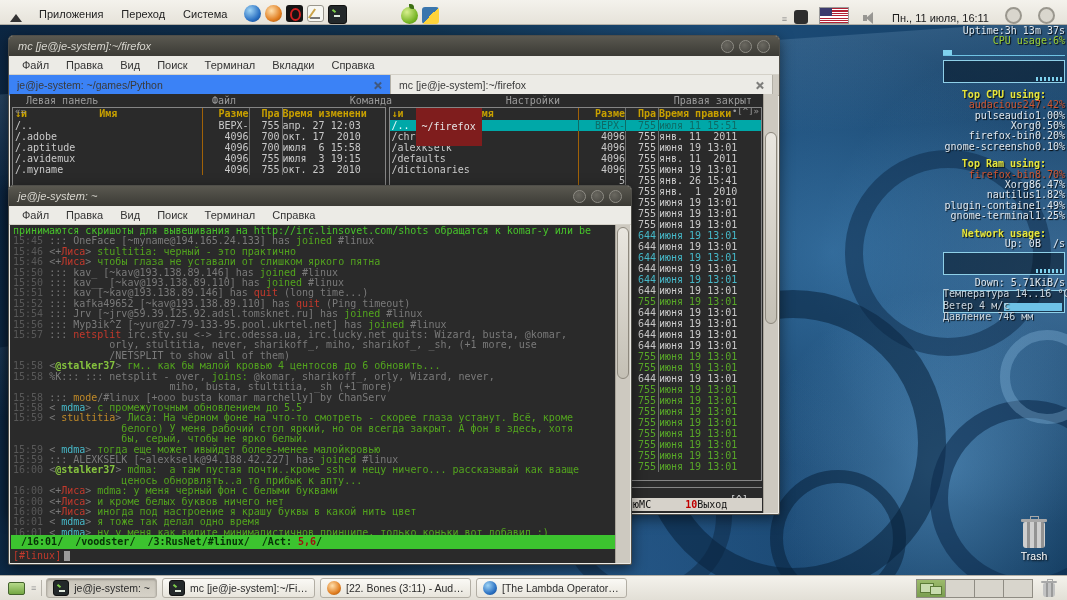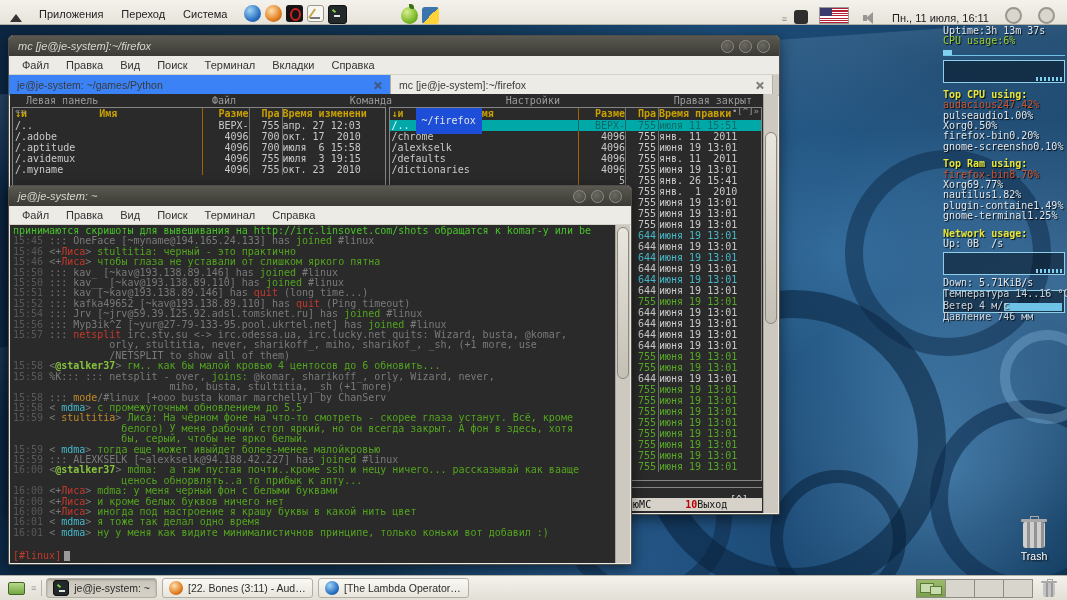--- a/index.html
+++ b/index.html
@@ -54,23 +54,23 @@
   .us-flag-icon:before{content:"";position:absolute;left:0;top:0;width:12px;height:8px;background:#3c3b6e}
   .volume-icon{width:13px;height:12px;margin:0 8px;position:relative;opacity:.55}
   .volume-icon:before{content:"";position:absolute;left:0;top:3px;width:4px;height:6px;background:#555}
   .volume-icon:after{content:"";position:absolute;left:3px;top:0;border-top:6px solid transparent;border-bottom:6px solid transparent;border-right:7px solid #555}
   #clock{padding:0 8px;font-size:11px;color:#1d1d1d;white-space:nowrap}
   .round-icon{width:13px;height:13px;border-radius:50%;border:2px solid #9a978e;margin:0 8px;background:#d9d6cd}
   
   #conky{position:absolute;left:943px;top:26px;width:122px;z-index:1;
     font:10px/10.4px "DejaVu Sans Mono","Liberation Mono",monospace;color:#dfe7ee;
     text-shadow:1px 1px 1px rgba(0,0,0,.9)}
-  .ck-row{display:flex;justify-content:flex-start;white-space:pre}
+  .ck-row{display:flex;justify-content:flex-end;white-space:pre}
   .ck-green{color:#9ACD32}
-  .ck-yellow{color:#E6E63C;text-align:left;margin-top:7px;font-weight:bold}
+  .ck-yellow{color:#E6E63C;text-align:center;margin-top:7px;font-weight:bold}
   .ck-hot{color:#CC5430}
   .ck-bar{height:5px;margin:3px 0 4px;position:relative;border-bottom:1px solid #6fc3e4}
   .ck-bar i{position:absolute;left:0;top:0;width:9px;height:5px;background:#7fd2ef}
   .ck-box{height:21px;border:1px solid #8fd0e8;background:rgba(6,20,34,.55);position:relative;margin:2px 0 3px}
   .ck-box i{position:absolute;right:2px;bottom:1px;height:4px;width:26px;background:
     repeating-linear-gradient(90deg,#7fd2ef 0 2px,rgba(0,0,0,0) 2px 4px)}
   .ck-box.fill i{width:58px;height:8px;background:#6ec2e6}
   #weather{position:absolute;left:943px;top:288px;width:124px;z-index:1;
     font:10px/11.5px "DejaVu Sans Mono",monospace;color:#c9d4dd;text-shadow:1px 1px 1px rgba(0,0,0,.8);white-space:pre}
   
@@ -96,21 +96,21 @@
   .sb{position:absolute;top:0;bottom:0;right:0;width:14px;background:#cdc9c0;border-left:1px solid #a9a49a}
   .sb .thumb{position:absolute;left:1px;right:1px;border:1px solid #8d887d;border-radius:6px;
     background:linear-gradient(#e9e6df,#c4c0b5)}
   
   #mc-term{top:58px}
   .mc-menu{display:flex;justify-content:space-between;color:#9b9b9b;padding:1px 26px 0 16px;height:12px}
   .panels{display:flex;gap:3px;margin:0 16px 0 2px;height:374px}
   .panel{flex:1;border:1px solid #858585;position:relative;overflow:hidden}
   .pdeco{position:absolute;top:-2px;font-size:9px;color:#9b9b9b;z-index:2}
   .pdeco.l{left:2px}.pdeco.r{right:2px}
-  .ppath{position:absolute;top:-1px;left:26px;background:#1d4ed8;padding:8px 6px;color:#e6e6e6;z-index:2}
+  .ppath{position:absolute;top:-1px;left:26px;background:#7f1d1d;padding:14px 6px;color:#e6e6e6;z-index:2}
   .mhead{display:flex;height:12px;color:#C8A000;font-weight:bold}
   .mrow{display:flex;height:11px;white-space:pre}
   .cell{overflow:hidden}
   .c-name{flex:1;padding-left:2px;position:relative}
   .c-size{width:46px;text-align:right;border-left:1px solid #a16207}
   .c-perm{width:30px;text-align:right;border-left:1px solid #6d6d6d;padding-right:2px}
   .c-time{width:96px;border-left:1px solid #6d6d6d;padding-right:6px}
   .mhead .c-name{text-align:center}
   .mhead .sortkey{position:absolute;left:2px;top:0;color:#C8A000}
   .col-wht{color:#C9C9C9}.col-cyn{color:#46B8C8}.col-grn{color:#58A828}
@@ -208,21 +208,21 @@
   <div id="ck-cpu-list">
       <div class="ck-row ck-hot"><span>audacious2</span><span>47.42%</span></div>
       <div class="ck-row"><span>pulseaudio</span><span>1.00%</span></div>
       <div class="ck-row"><span>Xorg</span><span>0.50%</span></div>
       <div class="ck-row"><span>firefox-bin</span><span>0.20%</span></div>
       <div class="ck-row"><span>gnome-screensho</span><span>0.10%</span></div>
     </div>
   <div class="ck-yellow">Top Ram using:</div>
   <div id="ck-ram-list">
       <div class="ck-row ck-hot"><span>firefox-bin</span><span>8.70%</span></div>
-      <div class="ck-row"><span>Xorg</span><span>69.77%</span></div>
+      <div class="ck-row"><span>Xorg</span><span>86.47%</span></div>
       <div class="ck-row"><span>nautilus</span><span>1.82%</span></div>
       <div class="ck-row"><span>plugin-containe</span><span>1.49%</span></div>
       <div class="ck-row"><span>gnome-terminal</span><span>1.25%</span></div>
     </div>
   <div class="ck-yellow">Network usage:</div>
   <div class="ck-row"><span>Up: 0B  /s</span></div>
   <div class="ck-box">
       <i></i>
     </div>
   <div class="ck-row"><span>Down: 5.71KiB/s</span></div>
@@ -356,20 +356,21 @@
   <div class="menubar" id="irc-gtk-menu">
       <span class="mitem">Файл</span>
       <span class="mitem">Правка</span>
       <span class="mitem">Вид</span>
       <span class="mitem">Поиск</span>
       <span class="mitem">Терминал</span>
       <span class="mitem">Справка</span>
     </div>
   <div class="term" id="irc-term">
     <div id="irc-lines"><div class="iline"><span class="s-top">принимаются скришоты для вывешивания на http://irc.linsovet.com/shots обращатся к komar-у или be</span></div><div class="iline"><span class="s-ts">15:45 </span><span class="s-sys">::: OneFace [~myname@194.165.24.133] has </span><span class="s-grn">joined</span><span class="s-sys"> #linux</span></div><div class="iline"><span class="s-ts">15:46 </span><span class="s-sys">&lt;+</span><span class="s-red">Лиса</span><span class="s-sys">&gt; </span><span class="s-grn">stultitia: черный - это практично</span></div><div class="iline"><span class="s-ts">15:46 </span><span class="s-sys">&lt;+</span><span class="s-red">Лиса</span><span class="s-sys">&gt; </span><span class="s-grn">чтобы глаза не уставали от слишком яркого пятна</span></div><div class="iline"><span class="s-ts">15:50 </span><span class="s-sys">::: kav_ [~kav@193.138.89.146] has </span><span class="s-grn">joined</span><span class="s-sys"> #linux</span></div><div class="iline"><span class="s-ts">15:50 </span><span class="s-sys">::: kav__ [~kav@193.138.89.110] has </span><span class="s-grn">joined</span><span class="s-sys"> #linux</span></div><div class="iline"><span class="s-ts">15:51 </span><span class="s-sys">::: kav [~kav@193.138.89.146] has </span><span class="s-red">quit</span><span class="s-sys"> (long time...)</span></div><div class="iline"><span class="s-ts">15:52 </span><span class="s-sys">::: kafka49652 [~kav@193.138.89.110] has </span><span class="s-red">quit</span><span class="s-sys"> (Ping timeout)</span></div><div class="iline"><span class="s-ts">15:54 </span><span class="s-sys">::: Jrv [~jrv@59.39.125.92.adsl.tomsknet.ru] has </span><span class="s-grn">joined</span><span class="s-sys"> #linux</span></div><div class="iline"><span class="s-ts">15:56 </span><span class="s-sys">::: Мур3ik^Z [~yur@27-79-133-95.pool.ukrtel.net] has </span><span class="s-grn">joined</span><span class="s-sys"> #linux</span></div><div class="iline"><span class="s-ts">15:57 </span><span class="s-sys">::: </span><span class="s-red">netsplit</span><span class="s-sys"> irc.stv.su &lt;-&gt; irc.odessa.ua, irc.lucky.net quits: Wizard, busta, @komar,</span></div><div class="iline"><span class="s-sys">                orly, stultitia, never, sharikoff_, miho, sharikof_, _sh, (+1 more, use</span></div><div class="iline"><span class="s-sys">                /NETSPLIT to show all of them)</span></div><div class="iline"><span class="s-ts">15:58 </span><span class="s-sys">&lt;</span><span class="s-bgrn">@stalker37</span><span class="s-sys">&gt; </span><span class="s-grn">гм.. как бы малой кровью 4 центосов до 6 обновить...</span></div><div class="iline"><span class="s-ts">15:58 </span><span class="s-sys">%K::: ::: netsplit - over, </span><span class="s-grn">joins:</span><span class="s-sys"> @komar, sharikoff_, orly, Wizard, never,</span></div><div class="iline"><span class="s-sys">                          miho, busta, stultitia, _sh (+1 more)</span></div><div class="iline"><span class="s-ts">15:58 </span><span class="s-sys">::: </span><span class="s-org">mode</span><span class="s-sys">/#linux [+ooo busta komar marchelly] by ChanServ</span></div><div class="iline"><span class="s-ts">15:58 </span><span class="s-sys">&lt; </span><span class="s-cyn">mdma</span><span class="s-sys">&gt; </span><span class="s-grn">с промежуточным обновлением до 5.5</span></div><div class="iline"><span class="s-ts">15:59 </span><span class="s-sys">&lt; </span><span class="s-org">stultitia</span><span class="s-sys">&gt; </span><span class="s-grn">Лиса: На чёрном фоне на что-то смотреть - скорее глаза устанут. Всё, кроме</span></div><div class="iline"><span class="s-grn">                  белого) У меня рабочий стол яркий, но он всегда закрыт. А фон в здесь, хотя</span></div><div class="iline"><span class="s-grn">                  бы, серый, чтобы не ярко белый.</span></div><div class="iline"><span class="s-ts">15:59 </span><span class="s-sys">&lt; </span><span class="s-cyn">mdma</span><span class="s-sys">&gt; </span><span class="s-grn">тогда еще может ивыйдет более-менее малойкровью</span></div><div class="iline"><span class="s-ts">15:59 </span><span class="s-sys">::: ALEXKSELK [~alexkselk@94.188.42.227] has </span><span class="s-grn">joined</span><span class="s-sys"> #linux</span></div><div class="iline"><span class="s-ts">16:00 </span><span class="s-sys">&lt;</span><span class="s-bgrn">@stalker37</span><span class="s-sys">&gt; </span><span class="s-grn">mdma:  а там пустая почти..кроме ssh и нецу ничего... рассказывай как вааще</span></div><div class="iline"><span class="s-grn">                  ценось обнорвлять..а то прибык к апту...</span></div><div class="iline"><span class="s-ts">16:00 </span><span class="s-sys">&lt;+</span><span class="s-red">Лиса</span><span class="s-sys">&gt; </span><span class="s-grn">mdma: у меня черный фон с белыми буквами</span></div><div class="iline"><span class="s-ts">16:00 </span><span class="s-sys">&lt;+</span><span class="s-red">Лиса</span><span class="s-sys">&gt; </span><span class="s-grn">и кроме белых буквов ничего нет</span></div><div class="iline"><span class="s-ts">16:00 </span><span class="s-sys">&lt;+</span><span class="s-red">Лиса</span><span class="s-sys">&gt; </span><span class="s-grn">иногда под настроение я крашу буквы в какой нить цвет</span></div><div class="iline"><span class="s-ts">16:01 </span><span class="s-sys">&lt; </span><span class="s-cyn">mdma</span><span class="s-sys">&gt; </span><span class="s-grn">я тоже так делал одно время</span></div><div class="iline"><span class="s-ts">16:01 </span><span class="s-sys">&lt; </span><span class="s-cyn">mdma</span><span class="s-sys">&gt; </span><span class="s-grn">ну у меня как видите минималистичнов принципе, только коньки вот добавил :)</span></div></div>
+    <div id="irc-status"><span> /16:01/  /voodster/  /3:RusNet/#linux/  /Act: </span><span class="act">5,6</span><span>/</span></div>
     <div id="irc-prompt"><span>[#linux]</span><span class="cursor"></span></div>
     <div class="sb">
         <div class="thumb" style="top:2px;height:150px"></div>
       </div>
   </div>
 </div>
 
 <div id="toppanel">
   <span class="eject"></span>
   <span id="panel-menus" style="display:flex">
@@ -403,20 +404,24 @@
       <span class="sd-icon"></span>
     </span>
   <span class="handle">≡</span>
   <span class="tb-sep"></span>
   <span id="task-buttons" style="display:flex;min-width:0">
       <div class="tbtn act">
         <span class="tico terminal-icon"></span>
         <span class="lbl">je@je-system: ~</span>
       </div>
       <div class="tbtn">
+        <span class="tico terminal-icon"></span>
+        <span class="lbl">mc [je@je-system]:~/Fir...</span>
+      </div>
+      <div class="tbtn">
         <span class="tico audacious-icon"></span>
         <span class="lbl">[22. Bones (3:11) - Auda...</span>
       </div>
       <div class="tbtn">
         <span class="tico web-browser-icon"></span>
         <span class="lbl">[The Lambda Operator - ...</span>
       </div>
     </span>
   <span id="ws">
       <div class="wcell on">

